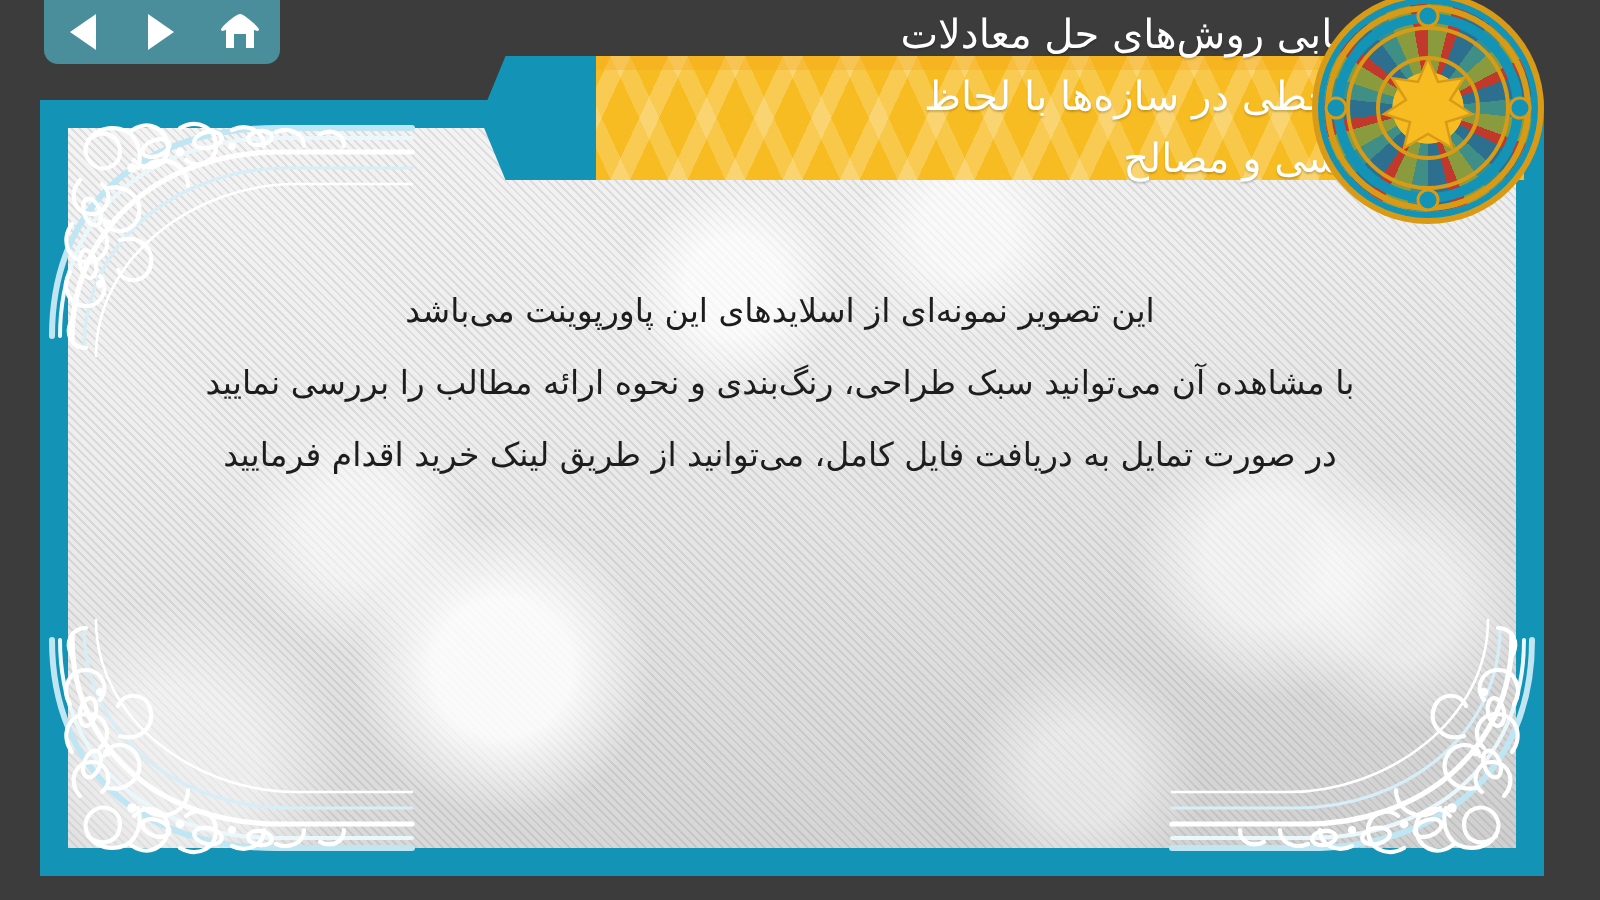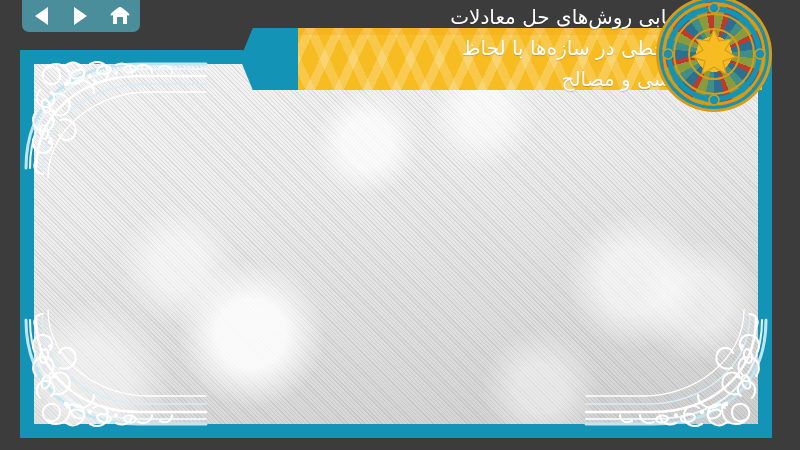--- a/index.html
+++ b/index.html
@@ -216,20 +216,25 @@
       <ellipse cx="26" cy="56" rx="4" ry="7" transform="rotate(-20 26 56)"></ellipse>
       <ellipse cx="24" cy="82" rx="4" ry="7" transform="rotate(-12 24 82)"></ellipse>
       <circle cx="46" cy="34" r="2.4" fill="#ffffff" stroke="none"></circle>
       <circle cx="70" cy="26" r="2.2" fill="#ffffff" stroke="none"></circle>
       <circle cx="96" cy="23" r="2" fill="#ffffff" stroke="none"></circle>
       <circle cx="34" cy="62" r="2.2" fill="#ffffff" stroke="none"></circle>
       <circle cx="30" cy="92" r="2" fill="#ffffff" stroke="none"></circle>
     </g>
   </svg>
 
+  <div class="body-text">
+    <div>این تصویر نمونه‌ای از اسلایدهای این پاورپوینت می‌باشد</div>
+    <div>با مشاهده آن می‌توانید سبک طراحی، رنگ‌بندی و نحوه ارائه مطالب را بررسی نمایید</div>
+    <div>در صورت تمایل به دریافت فایل کامل، می‌توانید از طریق لینک خرید اقدام فرمایید</div>
+  </div>
 
   <div class="chev"></div>
   <div class="orange-band"></div>
 
   <div class="title">
     <div>کامل ارزیابی روش‌های حل معادلات</div>
     <div>تعادل غیرخطی در سازه‌ها با لحاظ</div>
     <div>رفتار هندسی و مصالح</div>
   </div>
 

